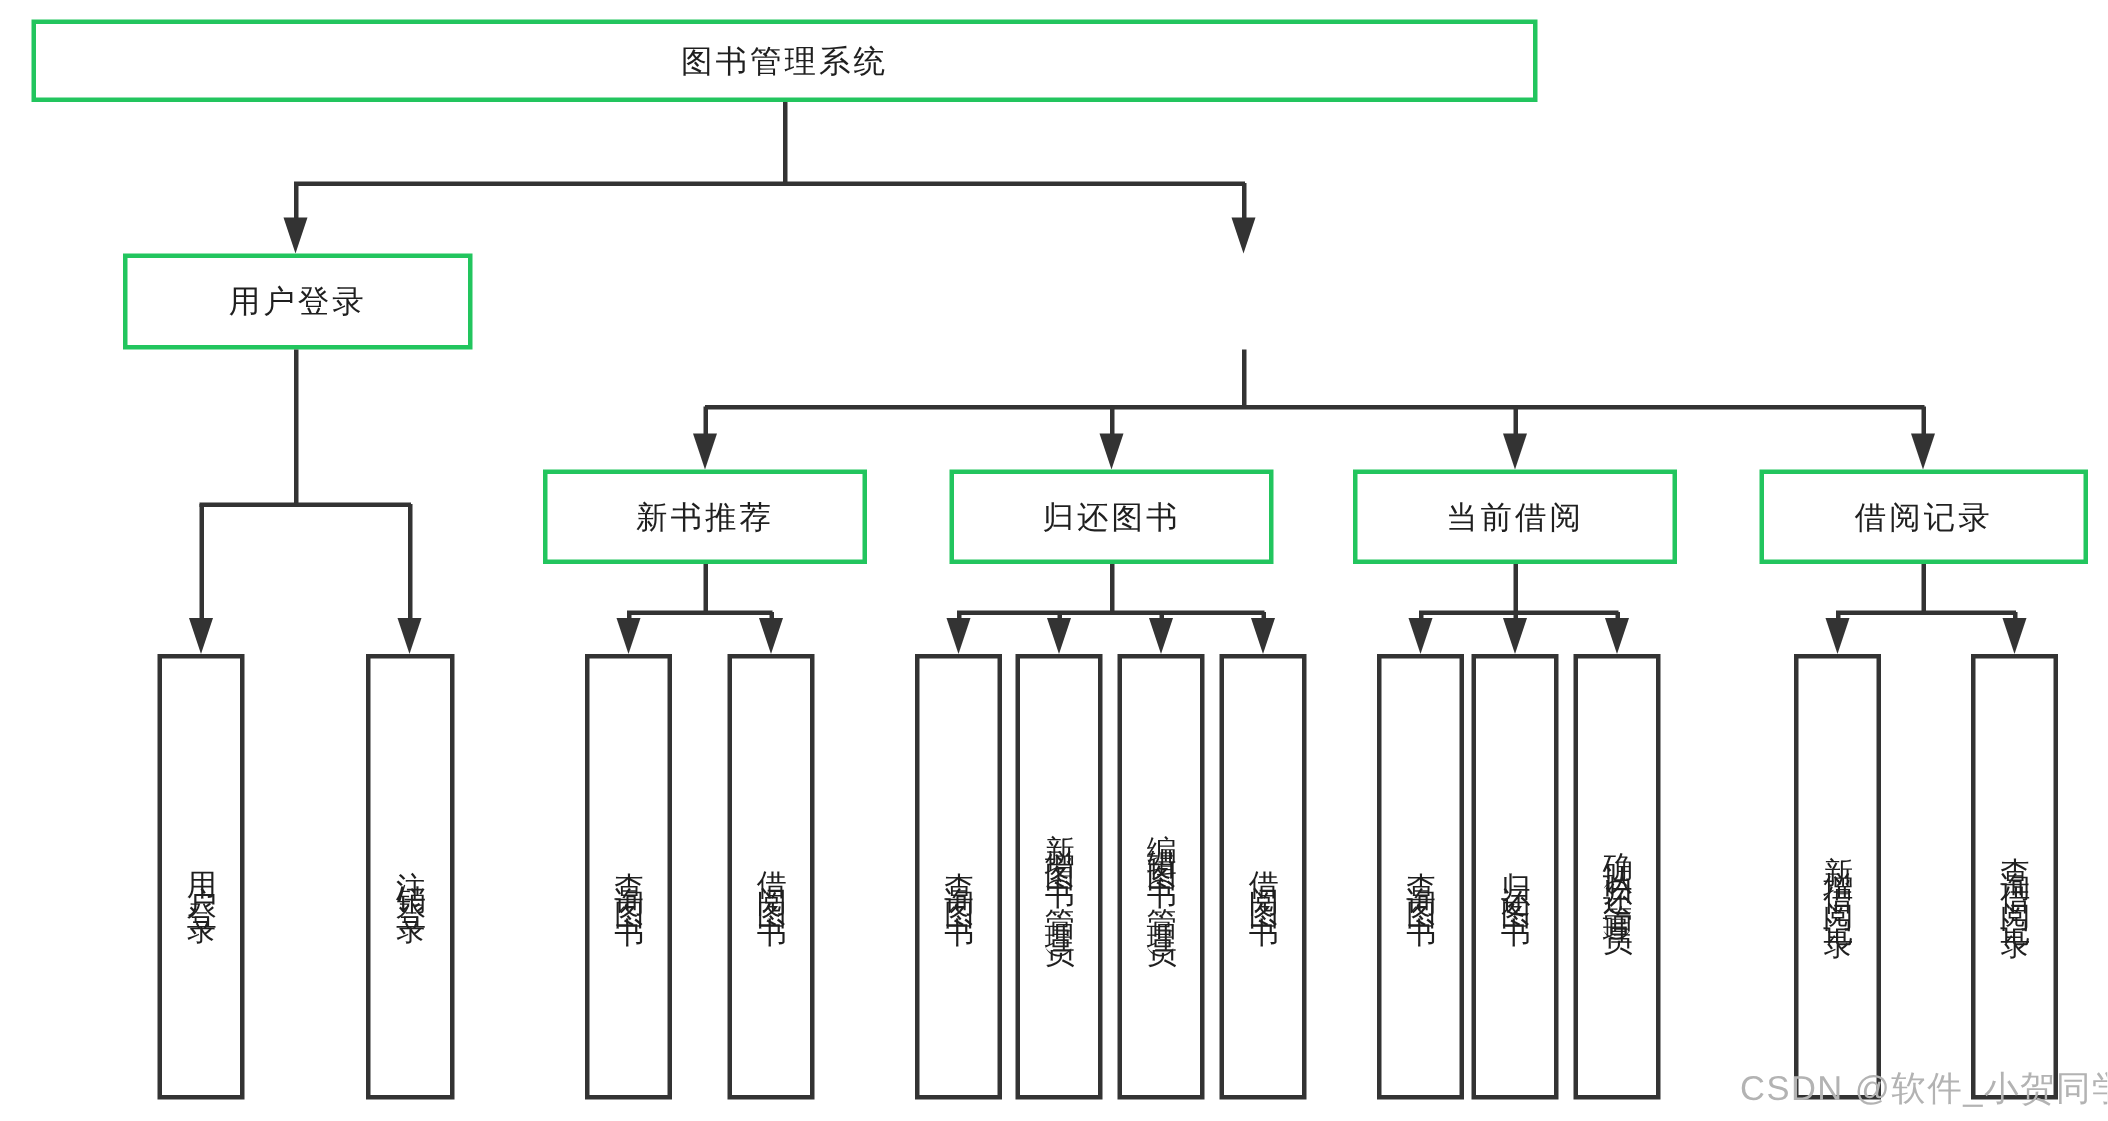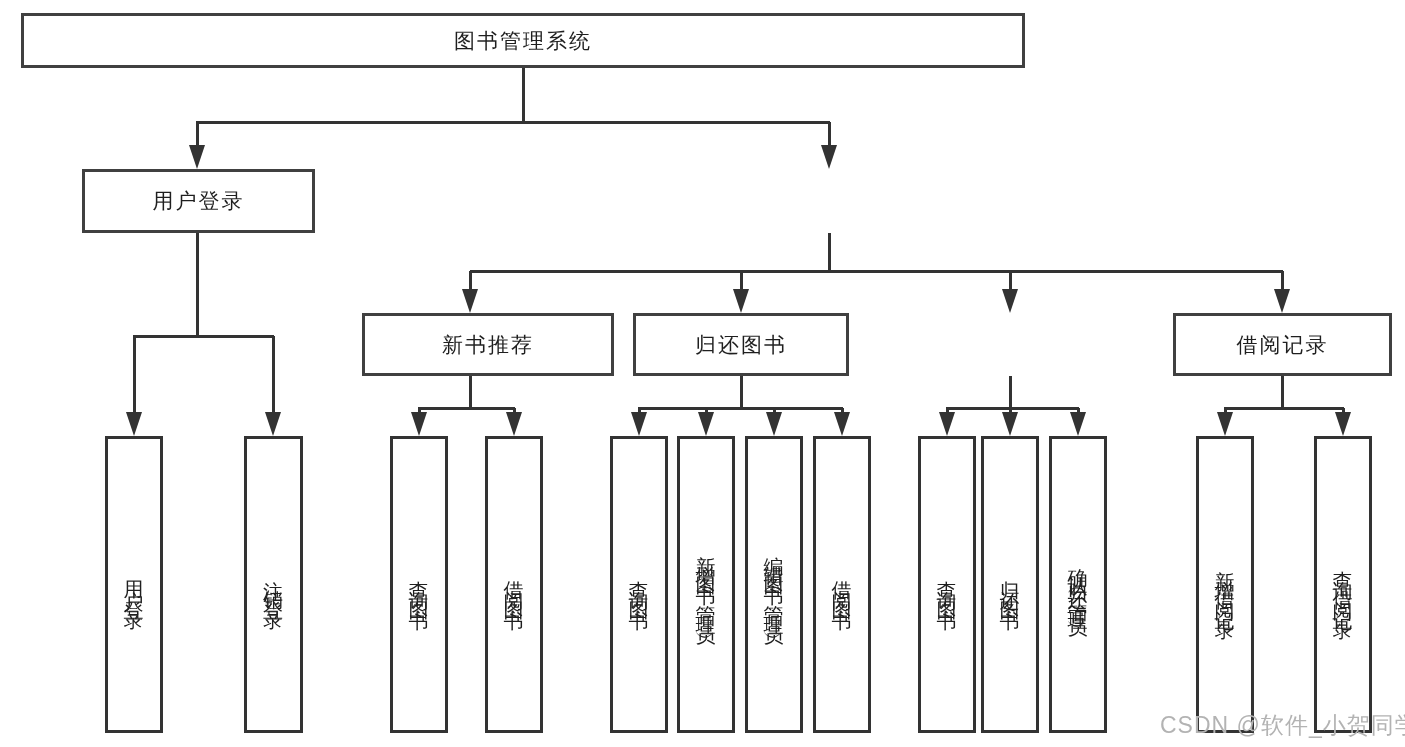--- a/index.html
+++ b/index.html
@@ -1,21 +1,21 @@
 <!DOCTYPE html>
 <html><head>
 <meta charset="utf-8">
 <style>
   html,body{margin:0;padding:0;background:#ffffff;}
   #stage{
     position:relative;width:1405px;height:747px;background:#ffffff;overflow:hidden;
     font-family:"Liberation Sans","DejaVu Sans",sans-serif;color:#1f1f1f;
   }
   .node{
-    position:absolute;box-sizing:border-box;border:3px solid #404040;background:#ffffff;
+    position:absolute;box-sizing:border-box;border:3px solid #22c55e;background:#ffffff;
     display:flex;align-items:center;justify-content:center;
     font-size:21px;letter-spacing:2px;color:#1f1f1f;white-space:nowrap;
   }
   .leaf{
     position:absolute;box-sizing:border-box;border:3px solid #333333;background:#ffffff;
     display:flex;align-items:center;justify-content:center;
   }
   .vtext{
     writing-mode:vertical-rl;text-orientation:mixed;
     font-size:20px;line-height:1;letter-spacing:10px;color:#1f1f1f;white-space:nowrap;
@@ -63,25 +63,28 @@
   <div class="hline" style="left:470px;top:270px;width:813px;"></div>
   <div class="vline" style="left:469px;top:271px;height:20px;"></div>
   <div class="arrowhead" style="left:462px;top:289px;"></div>
   <div class="vline" style="left:740px;top:271px;height:20px;"></div>
   <div class="arrowhead" style="left:733px;top:289px;"></div>
   <div class="vline" style="left:1009px;top:271px;height:20px;"></div>
   <div class="arrowhead" style="left:1002px;top:289px;"></div>
   <div class="vline" style="left:1281px;top:271px;height:20px;"></div>
   <div class="arrowhead" style="left:1274px;top:289px;"></div>
 
-  <div class="node" style="left:362px;top:313px;width:252px;height:63px;">
+  <div class="node" style="left:362px;top:313px;width:216px;height:63px;">
     <span>新书推荐</span>
   </div>
   <div class="node" style="left:633px;top:313px;width:216px;height:63px;">
     <span>归还图书</span>
+  </div>
+  <div class="node" style="left:902px;top:313px;width:216px;height:63px;">
+    <span>当前借阅</span>
   </div>
   <div class="node" style="left:1173px;top:313px;width:219px;height:63px;">
     <span>借阅记录</span>
   </div>
 
   <div class="vline" style="left:469px;top:376px;height:32px;"></div>
   <div class="hline" style="left:418px;top:407px;width:97px;"></div>
   <div class="vline" style="left:418px;top:408px;height:6px;"></div>
   <div class="arrowhead" style="left:411px;top:412px;"></div>
   <div class="vline" style="left:513px;top:408px;height:6px;"></div>

